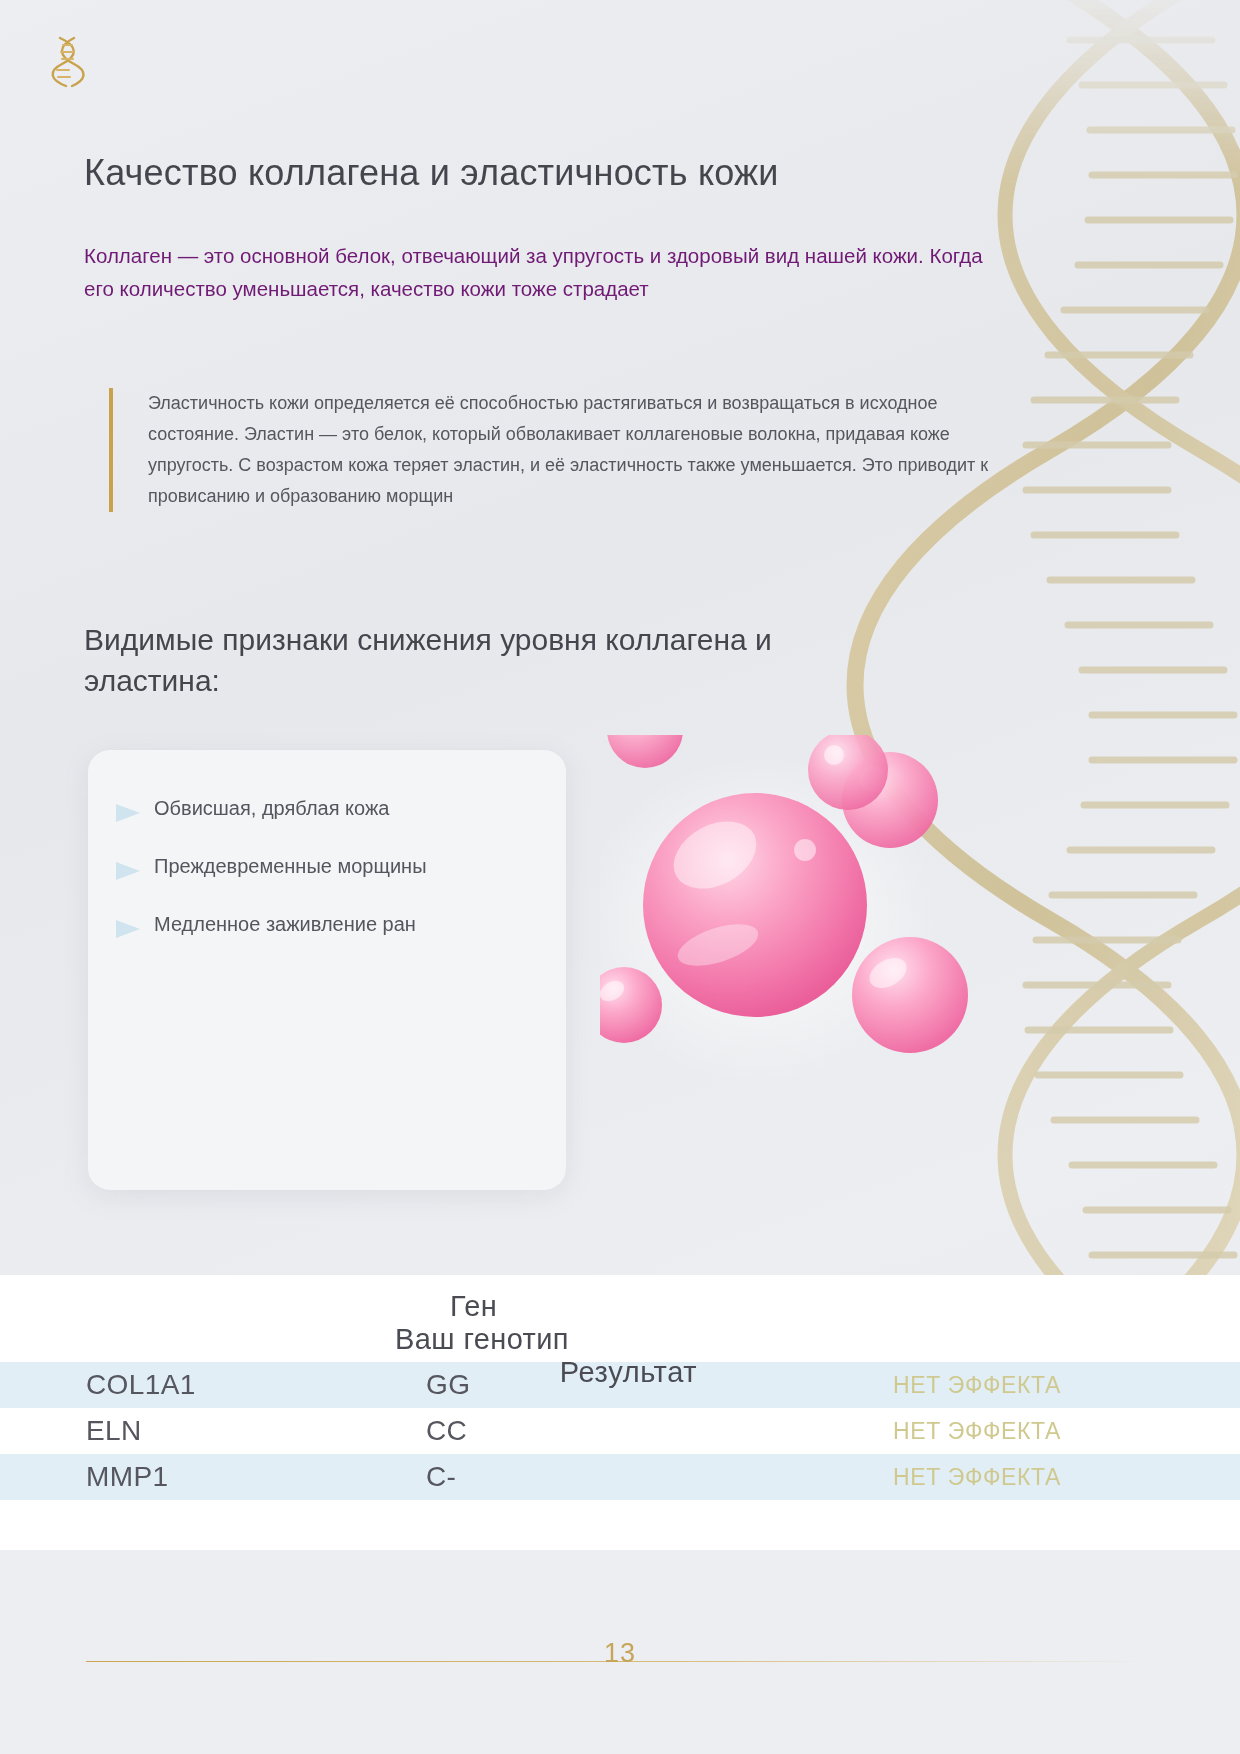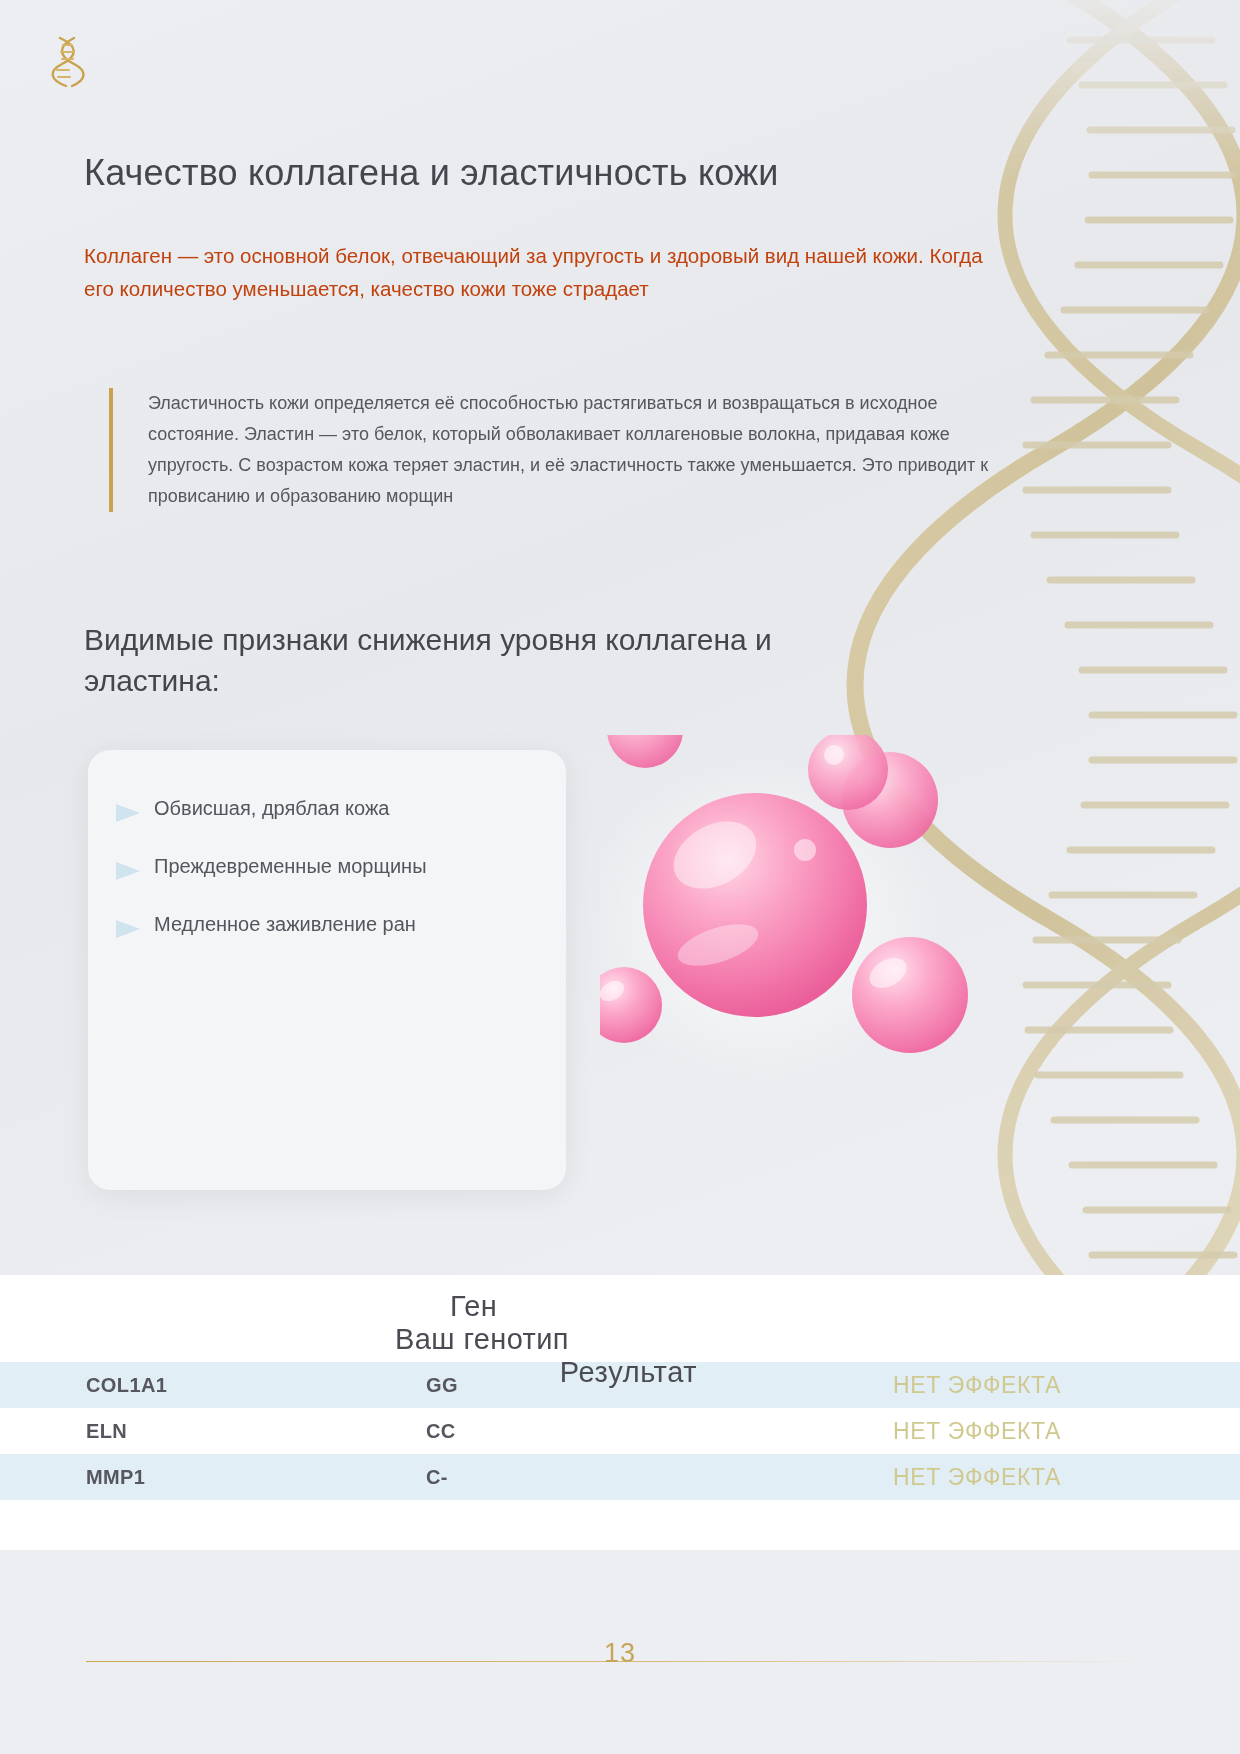--- a/index.html
+++ b/index.html
@@ -81,21 +81,21 @@
     color: #44454d;
     line-height: 1.25;
   }
   .intro {
     position: absolute;
     left: 84px;
     top: 218px;
     width: 900px;
     font-size: 20.5px;
     line-height: 1.65;
-    color: #c2410c;
+    color: #701a75;
     font-weight: 300;
   }
 
   .quote {
     position: absolute;
     left: 69px;
     top: 370px;
     width: 880px;
     padding-left: 35px;
     border-left: 4px solid #c9a24b;
@@ -174,22 +174,22 @@
   .c-result { flex: 1; margin-left: 17px; }
   .trow.head .c-gene,
   .trow.head .c-type,
   .trow.head .c-result {
     font-size: 29px;
     font-weight: 400;
     color: #4a4b53;
   }
   .trow .c-gene,
   .trow .c-type {
-    font-size: 20px;
-    font-weight: 700;
+    font-size: 28px;
+    font-weight: 400;
     color: #55565e;
     letter-spacing: 0.4px;
   }
   .trow .c-result {
     font-size: 23px;
     font-weight: 300;
     letter-spacing: 0.6px;
     color: #cfc98f;
   }
 

